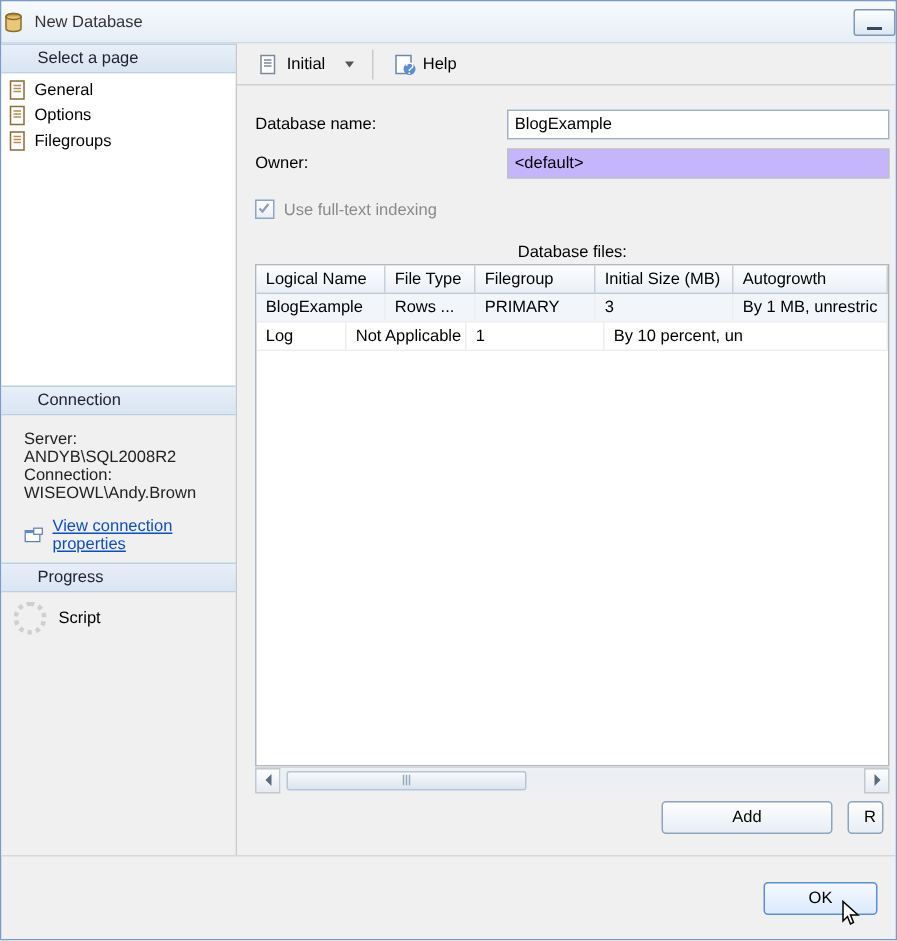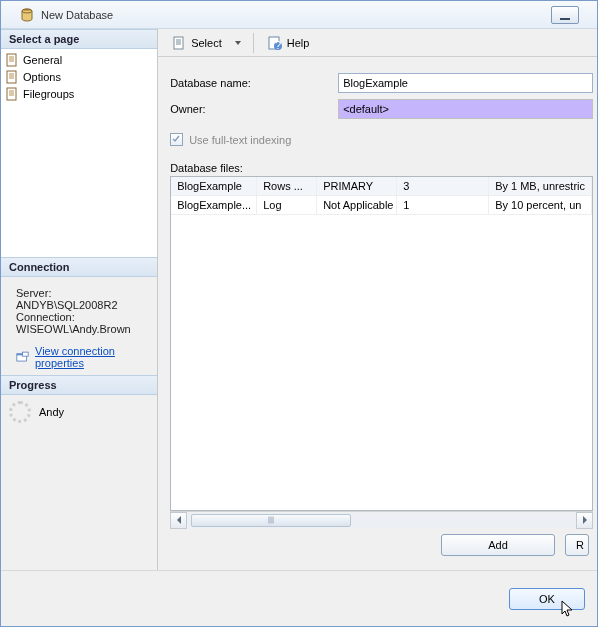--- a/index.html
+++ b/index.html
@@ -1,30 +1,30 @@
 <!DOCTYPE html>
 <html><head>
 <meta charset="utf-8">
 <style>
 * { box-sizing: border-box; font-family: "Segoe UI", Tahoma, Arial, sans-serif; font-size: 11px; }
 html, body { margin: 0; padding: 0; width: 598px; height: 627px; overflow: hidden; background: #f0f0f0; }
 
 .window { width: 598px; height: 627px; display: flex; flex-direction: column; background: #f0f0f0; border: 1px solid #7a9ac8; }
 
-.titlebar { height: 28px; background: linear-gradient(#f7fafc, #e6eef7); display: flex; align-items: center; padding: 0 18px; border-bottom: 1px solid #cfd8e3; }
+.titlebar { height: 28px; background: linear-gradient(#f7fafc, #e6eef7); display: flex; align-items: center; padding: 0 0; border-bottom: 1px solid #cfd8e3; }
 .titlebar .ticon { width: 16px; height: 16px; margin-right: 6px; }
 .title-text { color: #333; }
 .titlebar .spacer { flex: 1; }
 .min-btn { width: 28px; height: 18px; border: 1px solid #7d98b8; border-radius: 2px; background: linear-gradient(#fefefe,#dde7f2); display:flex; align-items:flex-end; justify-content:center; padding-bottom:3px; }
 .min-dash { width: 10px; height: 2px; background:#34495e; }
 
 .body { flex: 1; display: flex; min-height: 0; }
 
 .leftcol { width: 173px; display: flex; flex-direction: column; border-right: 1px solid #c8c8c8; background: #f0f0f0; }
-.section-header { background: linear-gradient(#e7eff8,#d9e5f2); border-top: 1px solid #bcd0e4; border-bottom: 1px solid #bcd0e4; padding: 3px 8px; font-weight: bold; color:#223; }
+.section-header { background: linear-gradient(#e7eff8,#d9e5f2); border-top: 1px solid #bcd0e4; border-bottom: 1px solid #bcd0e4; padding: 3px 24px; font-weight: normal; color:#223; }
 .page-list { flex: 0 0 auto; padding: 2px 4px 4px 4px; background:#fff; height: 208px; }
 .page-item { display: flex; align-items: center; height: 16px; margin: 1px 0; }
 .page-item .picon { width:14px; height:14px; margin-right:4px; }
 .page-item span { color:#000; }
 .conn-block { padding: 6px 15px; color:#222; background:#f0f0f0; flex:0 0 auto; }
 .conn-block .lbl { margin-top:4px; }
 .viewprops { display:flex; align-items:center; margin-top:10px; gap:6px; color:#0b4fc2; text-decoration:underline; cursor:pointer; }
 .viewprops .linkicon { width:16px; height:14px; }
 .progress-sec { padding:6px 8px; display:flex; align-items:center; gap:8px; background:#f0f0f0; }
 .spinner { width:22px; height:22px; border:3px dotted #cfcfcf; border-radius:50%; }
@@ -40,21 +40,21 @@
 .form-area { padding: 14px 4px 8px 12px; flex:1; display:flex; flex-direction:column; min-height:0; }
 .form-row { display:flex; align-items:center; height:24px; margin-bottom:2px; }
 .form-row label { width:168px; color:#000; }
 .form-row .field { flex:1; height:20px; border:1px solid #9db3c9; background:#fff; padding:2px 4px; color:#000; }
 .form-row .readonly { background:#c4b5fd; border:1px solid #c0c0c0; }
 
 .checkbox-row { display:flex; align-items:center; gap:6px; margin: 10px 0 10px 0; color:#8a8a8a; }
 .chk { width:13px; height:13px; border:1px solid #8fa6be; background: linear-gradient(#fff,#e9eff6); display:flex; align-items:center; justify-content:center; }
 .chk svg { width:11px; height:11px; }
 
-.files-label { margin:6px 0 2px 0; color:#000; }
+.files-label { margin:6px 0 2px 0; color:#000;text-align:center; }
 
 .grid { border:1px solid #b0b8c0; background:#fff; flex:1; min-height:200px; overflow:hidden; }
 .grid-header { display:flex; background:linear-gradient(#fdfdfe,#ebf0f6); border-bottom:1px solid #c0c8d0; }
 .gh { border-right:1px solid #c8d0d8; padding:3px 6px; color:#000; height:18px; display:flex; align-items:center; }
 .grid-row { display:flex; border-bottom:1px solid #eee; }
 .grid-row.sel { background:#f2f6fb; }
 .gc { border-right:1px solid #eee; padding:3px 6px; color:#000; height:18px; display:flex; align-items:center; white-space:nowrap; overflow:hidden; }
 .c1 { width:86px; } .c2 { width:60px; } .c3 { width:80px; } .c4 { width:92px; } .c5 { flex:1; }
 
 .hscroll { height:17px; background:#f0f0f0; border-top:1px solid #d4d4d4; display:flex; align-items:center; }
@@ -132,33 +132,33 @@
               <rect x="1" y="3" width="12" height="2" fill="#5a8fd6"></rect>
               <rect x="8" y="1" width="7" height="5" fill="#fff" stroke="#5a7dbb"></rect>
             </svg>
           <span>View connection properties</span>
         </div>
       </div>
 
       <div class="section-header">Progress</div>
       <div class="progress-sec">
         <div class="spinner"></div>
-        <span>Andy</span>
+        <span>Script</span>
       </div>
       <div class="left-fill"></div>
     </div>
 
     <div class="rightcol">
       <div class="toolbar">
         <div class="tbtn">
           <svg class="ticon" viewBox="0 0 16 16">
               <rect x="3" y="2" width="9" height="12" fill="#fff" stroke="#7a8a9a"></rect>
               <path d="M5 5h5M5 7h5M5 9h5" stroke="#7a8a9a"></path>
             </svg>
-          <span>Select</span>
+          <span>Initial</span>
         </div>
         <div class="dropdown-arrow"></div>
         <div class="vsep"></div>
         <div class="tbtn">
           <svg class="ticon" viewBox="0 0 16 16">
               <rect x="2" y="2" width="10" height="12" fill="#fff" stroke="#6a88a8"></rect>
               <circle cx="11" cy="11" r="4" fill="#5a8fd6"></circle>
               <text x="11" y="14" font-size="6" text-anchor="middle" fill="#fff">?</text>
             </svg>
           <span>Help</span>
@@ -180,29 +180,35 @@
             <svg viewBox="0 0 11 11">
                 <path d="M2 5l2 2 4-5" stroke="#8aa0b6" fill="none" stroke-width="1.5"></path>
               </svg>
           </div>
           <span>Use full-text indexing</span>
         </div>
 
         <div class="files-label">Database files:</div>
 
         <div class="grid">
+          <div class="grid-header">
+            <div class="gh c1">Logical Name</div>
+            <div class="gh c2">File Type</div>
+            <div class="gh c3">Filegroup</div>
+            <div class="gh c4">Initial Size (MB)</div>
+            <div class="gh c5">Autogrowth</div>
+          </div>
           <div class="grid-row sel">
             <div class="gc c1">BlogExample</div>
             <div class="gc c2">Rows ...</div>
             <div class="gc c3">PRIMARY</div>
             <div class="gc c4">3</div>
             <div class="gc c5">By 1 MB, unrestric</div>
           </div>
           <div class="grid-row">
-            <div class="gc c1">BlogExample...</div>
             <div class="gc c2">Log</div>
             <div class="gc c3">Not Applicable</div>
             <div class="gc c4">1</div>
             <div class="gc c5">By 10 percent, un</div>
           </div>
         </div>
 
         <div class="hscroll">
           <div class="hs-btn">
               <div class="arrow-l"></div>

